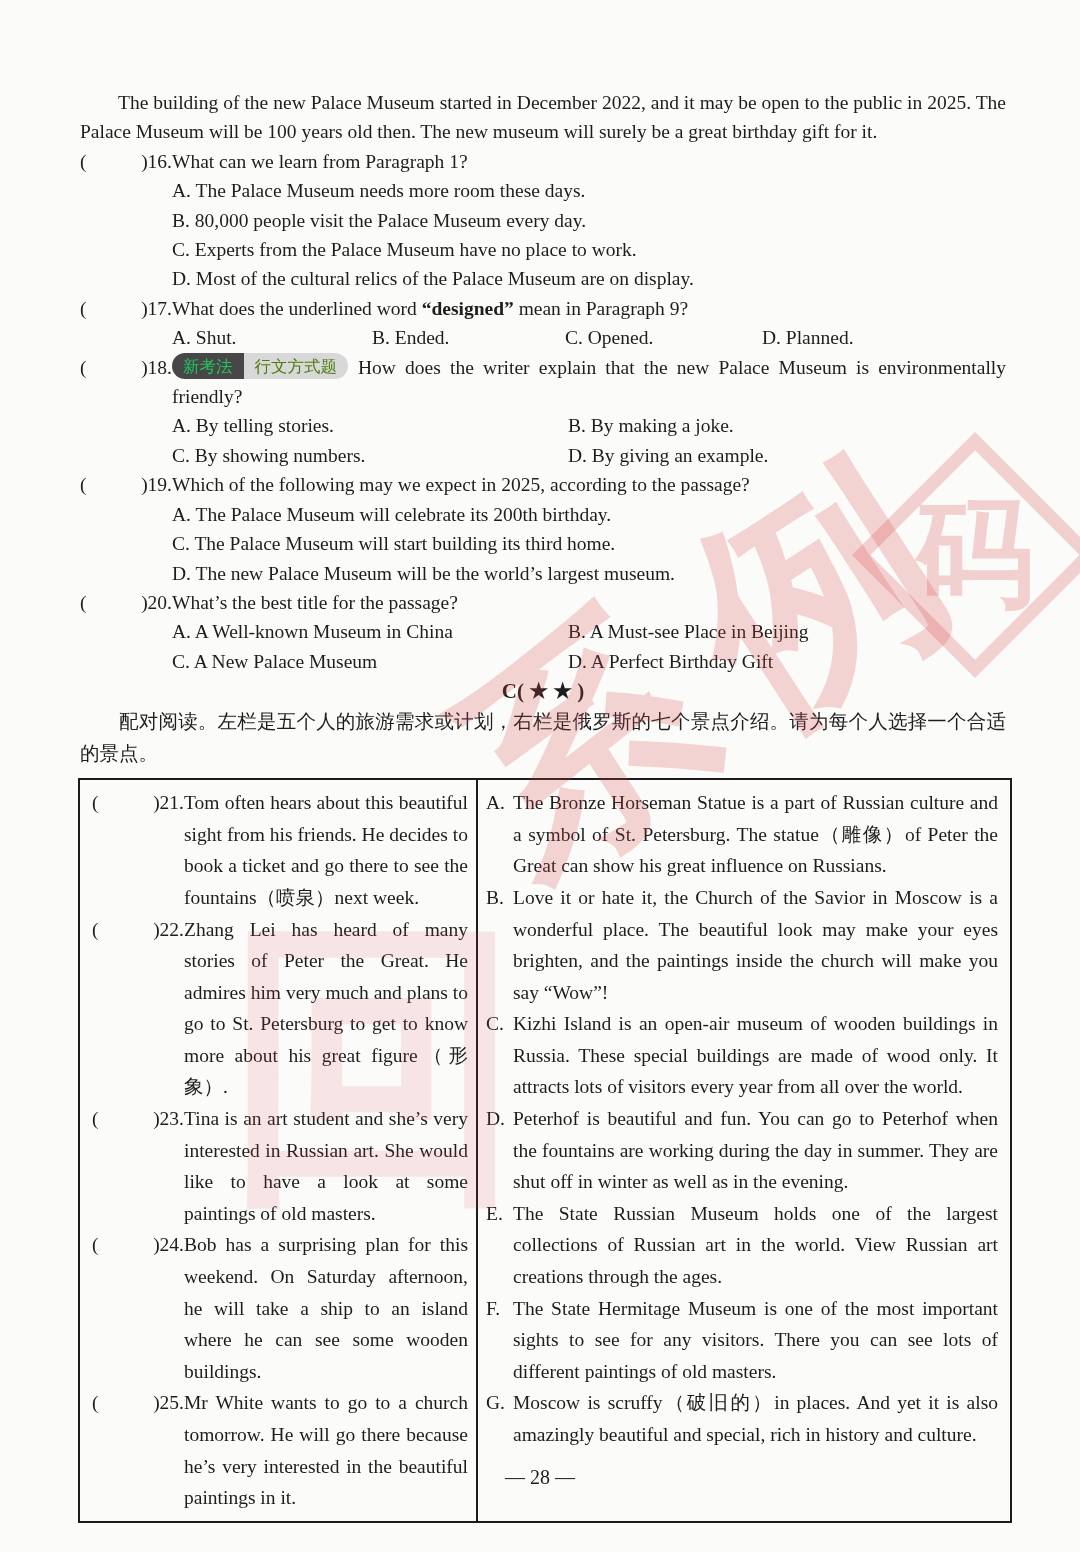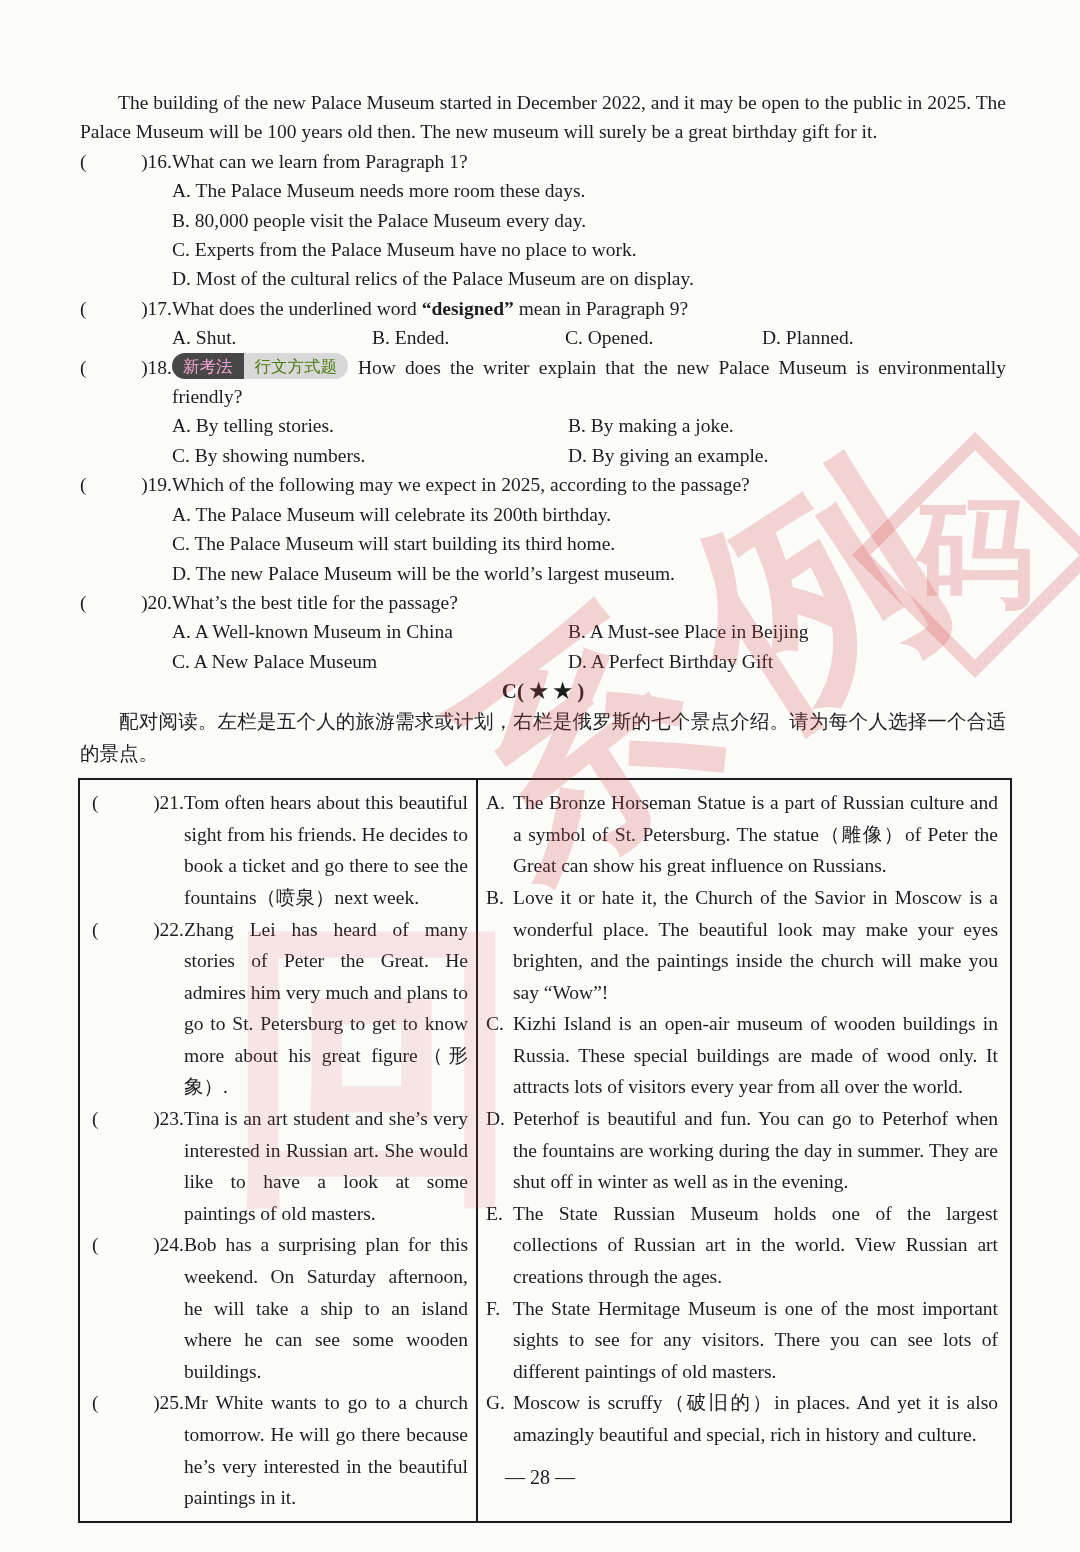--- a/index.html
+++ b/index.html
@@ -32,21 +32,21 @@
   .opts-row4 .o3{width:197px;}
   .opts-grid2{display:grid;grid-template-columns:396px 1fr;margin-left:92px;}
 
   .badge{
     display:inline-block;
     font-family:"Liberation Sans", sans-serif;
     font-size:16.5px;line-height:26px;
     padding:0 11px;
     vertical-align:2px;
   }
-  .badge-dark{background:#474747;color:#f9a8d4;border-radius:13px 0 0 13px;}
+  .badge-dark{background:#474747;color:#22c55e;border-radius:13px 0 0 13px;}
   .badge-light{background:#d8d8d8;color:#4d7c0f;border-radius:0 13px 13px 0;margin-right:10px;}
 
   .sec-heading{text-align:center;font-weight:bold;font-size:21px;line-height:30px;}
   .cn-par{text-indent:2em;text-align:justify;line-height:32px;}
 
   
   .match-table{
     position:relative;left:-2px;
     width:930px;
     margin-top:8px;

